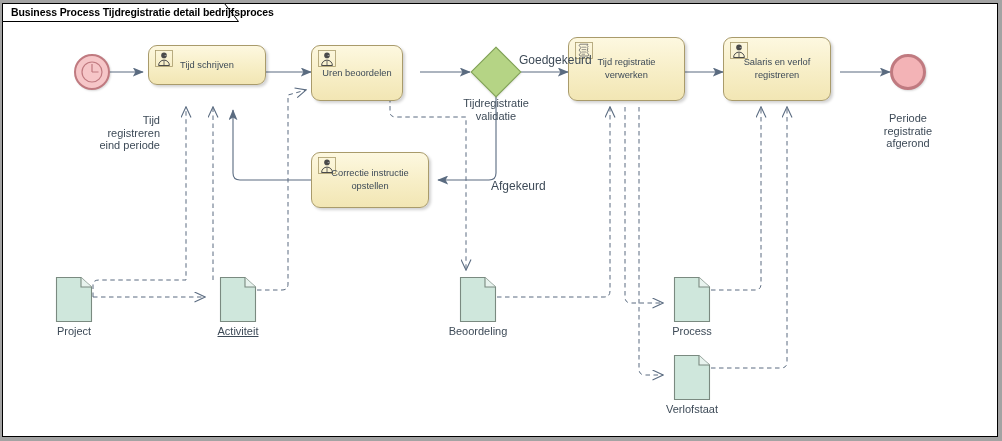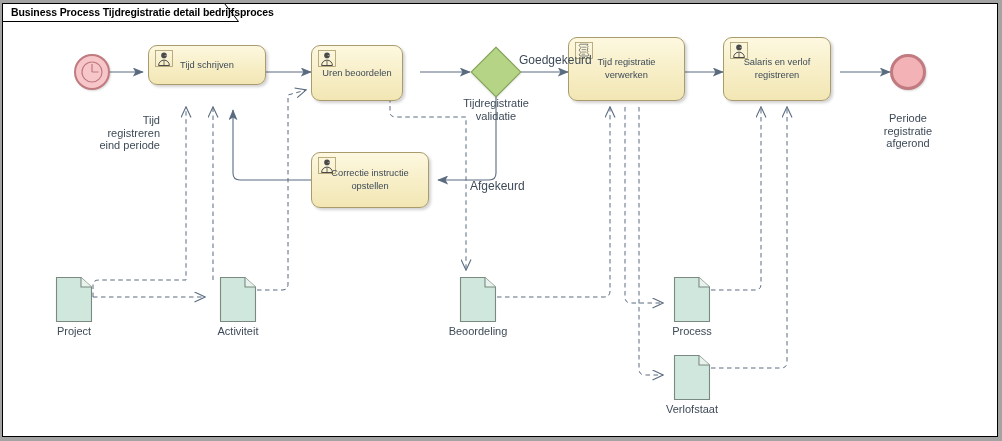--- a/index.html
+++ b/index.html
@@ -171,37 +171,37 @@
   </div>
 
   <div class="event ev-end" style="left:890px;top:54px;width:36px;height:36px;"></div>
   <div class="cap" style="left:838px;top:112px;width:140px;">
     <div>Periode</div>
     <div>registratie</div>
     <div>afgerond</div>
   </div>
 
   <div class="flowlabel" style="left:519px;top:53px;">Goedgekeurd</div>
-  <div class="flowlabel" style="left:470px;top:179px;">Afgekeurd</div>
+  <div class="flowlabel" style="left:491px;top:179px;">Afgekeurd</div>
 
   <div class="dobj" style="left:55px;top:275px;width:38px;height:48px;">
     <svg class="sheet" viewBox="0 0 38 48">
       <path d="M1.5 2.5 L26 2.5 L36.5 12 L36.5 46.5 L1.5 46.5 Z" fill="#cfe7dc" stroke="#7a8a80" stroke-width="1.1"></path>
       <path d="M26 2.5 L26 12 L36.5 12" fill="#e8f3ee" stroke="#7a8a80" stroke-width="1.1"></path>
     </svg>
   </div>
   <div class="cap" style="left:24px;top:325px;width:100px;">Project</div>
 
   <div class="dobj" style="left:219px;top:275px;width:38px;height:48px;">
     <svg class="sheet" viewBox="0 0 38 48">
       <path d="M1.5 2.5 L26 2.5 L36.5 12 L36.5 46.5 L1.5 46.5 Z" fill="#cfe7dc" stroke="#7a8a80" stroke-width="1.1"></path>
       <path d="M26 2.5 L26 12 L36.5 12" fill="#e8f3ee" stroke="#7a8a80" stroke-width="1.1"></path>
     </svg>
   </div>
-  <div class="cap" style="left:188px;top:325px;width:100px;">Activiteit</div>
+  <div class="cap" style="left:188px;top:325px;width:100px;text-decoration:underline;">Activiteit</div>
 
   <div class="dobj" style="left:459px;top:275px;width:38px;height:48px;">
     <svg class="sheet" viewBox="0 0 38 48">
       <path d="M1.5 2.5 L26 2.5 L36.5 12 L36.5 46.5 L1.5 46.5 Z" fill="#cfe7dc" stroke="#7a8a80" stroke-width="1.1"></path>
       <path d="M26 2.5 L26 12 L36.5 12" fill="#e8f3ee" stroke="#7a8a80" stroke-width="1.1"></path>
     </svg>
   </div>
   <div class="cap" style="left:428px;top:325px;width:100px;">Beoordeling</div>
 
   <div class="dobj" style="left:673px;top:275px;width:38px;height:48px;">

